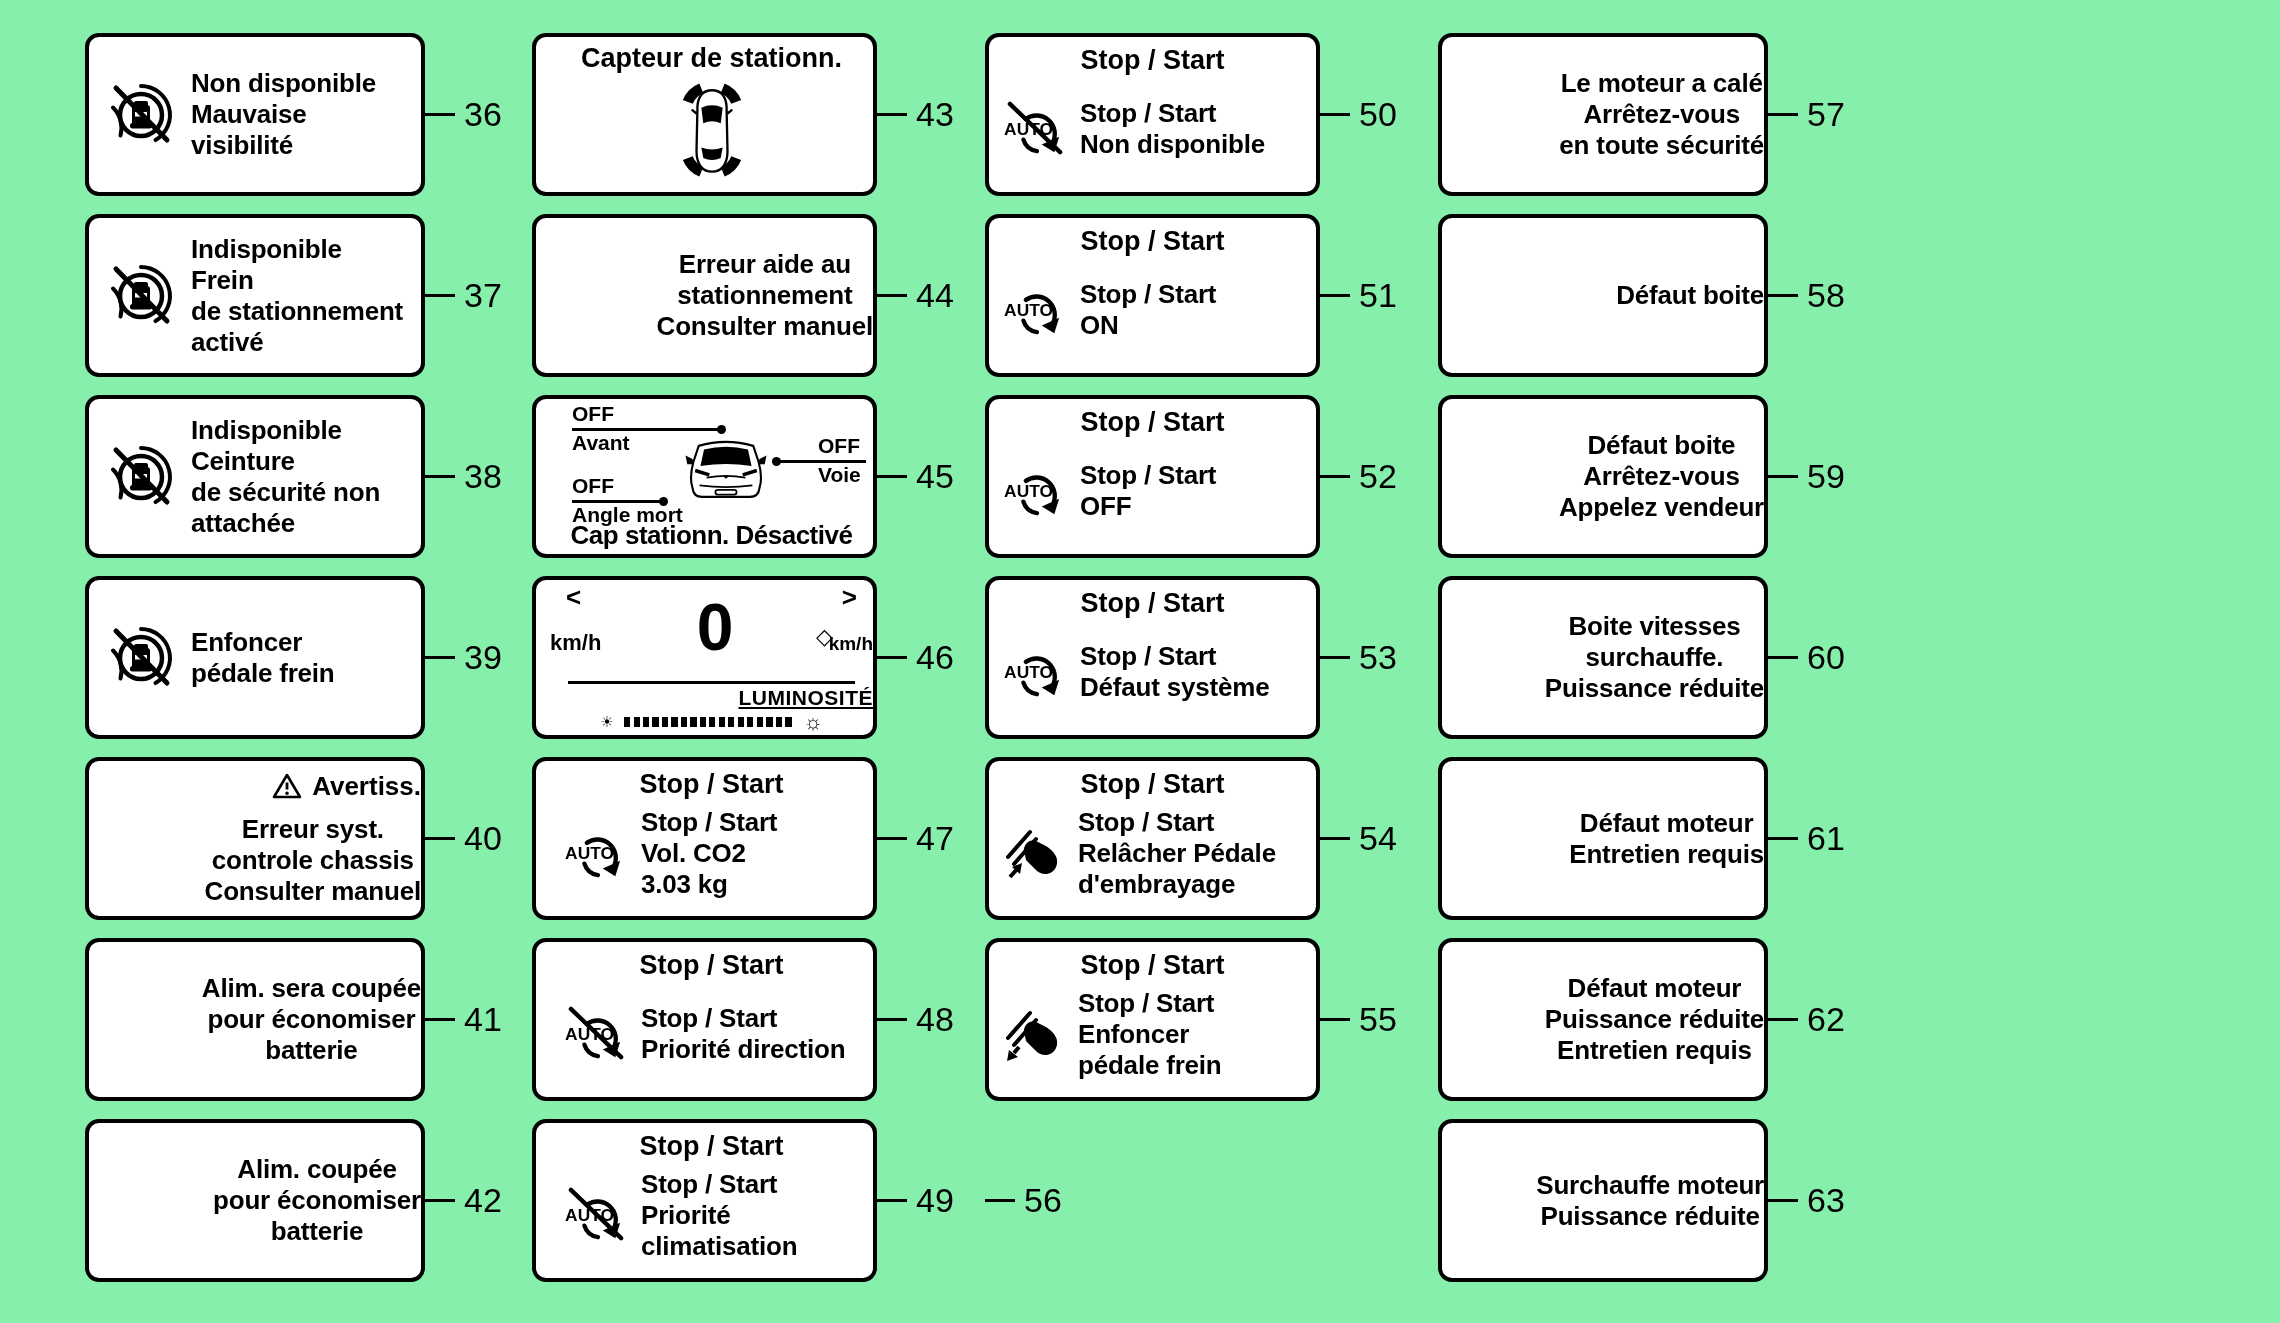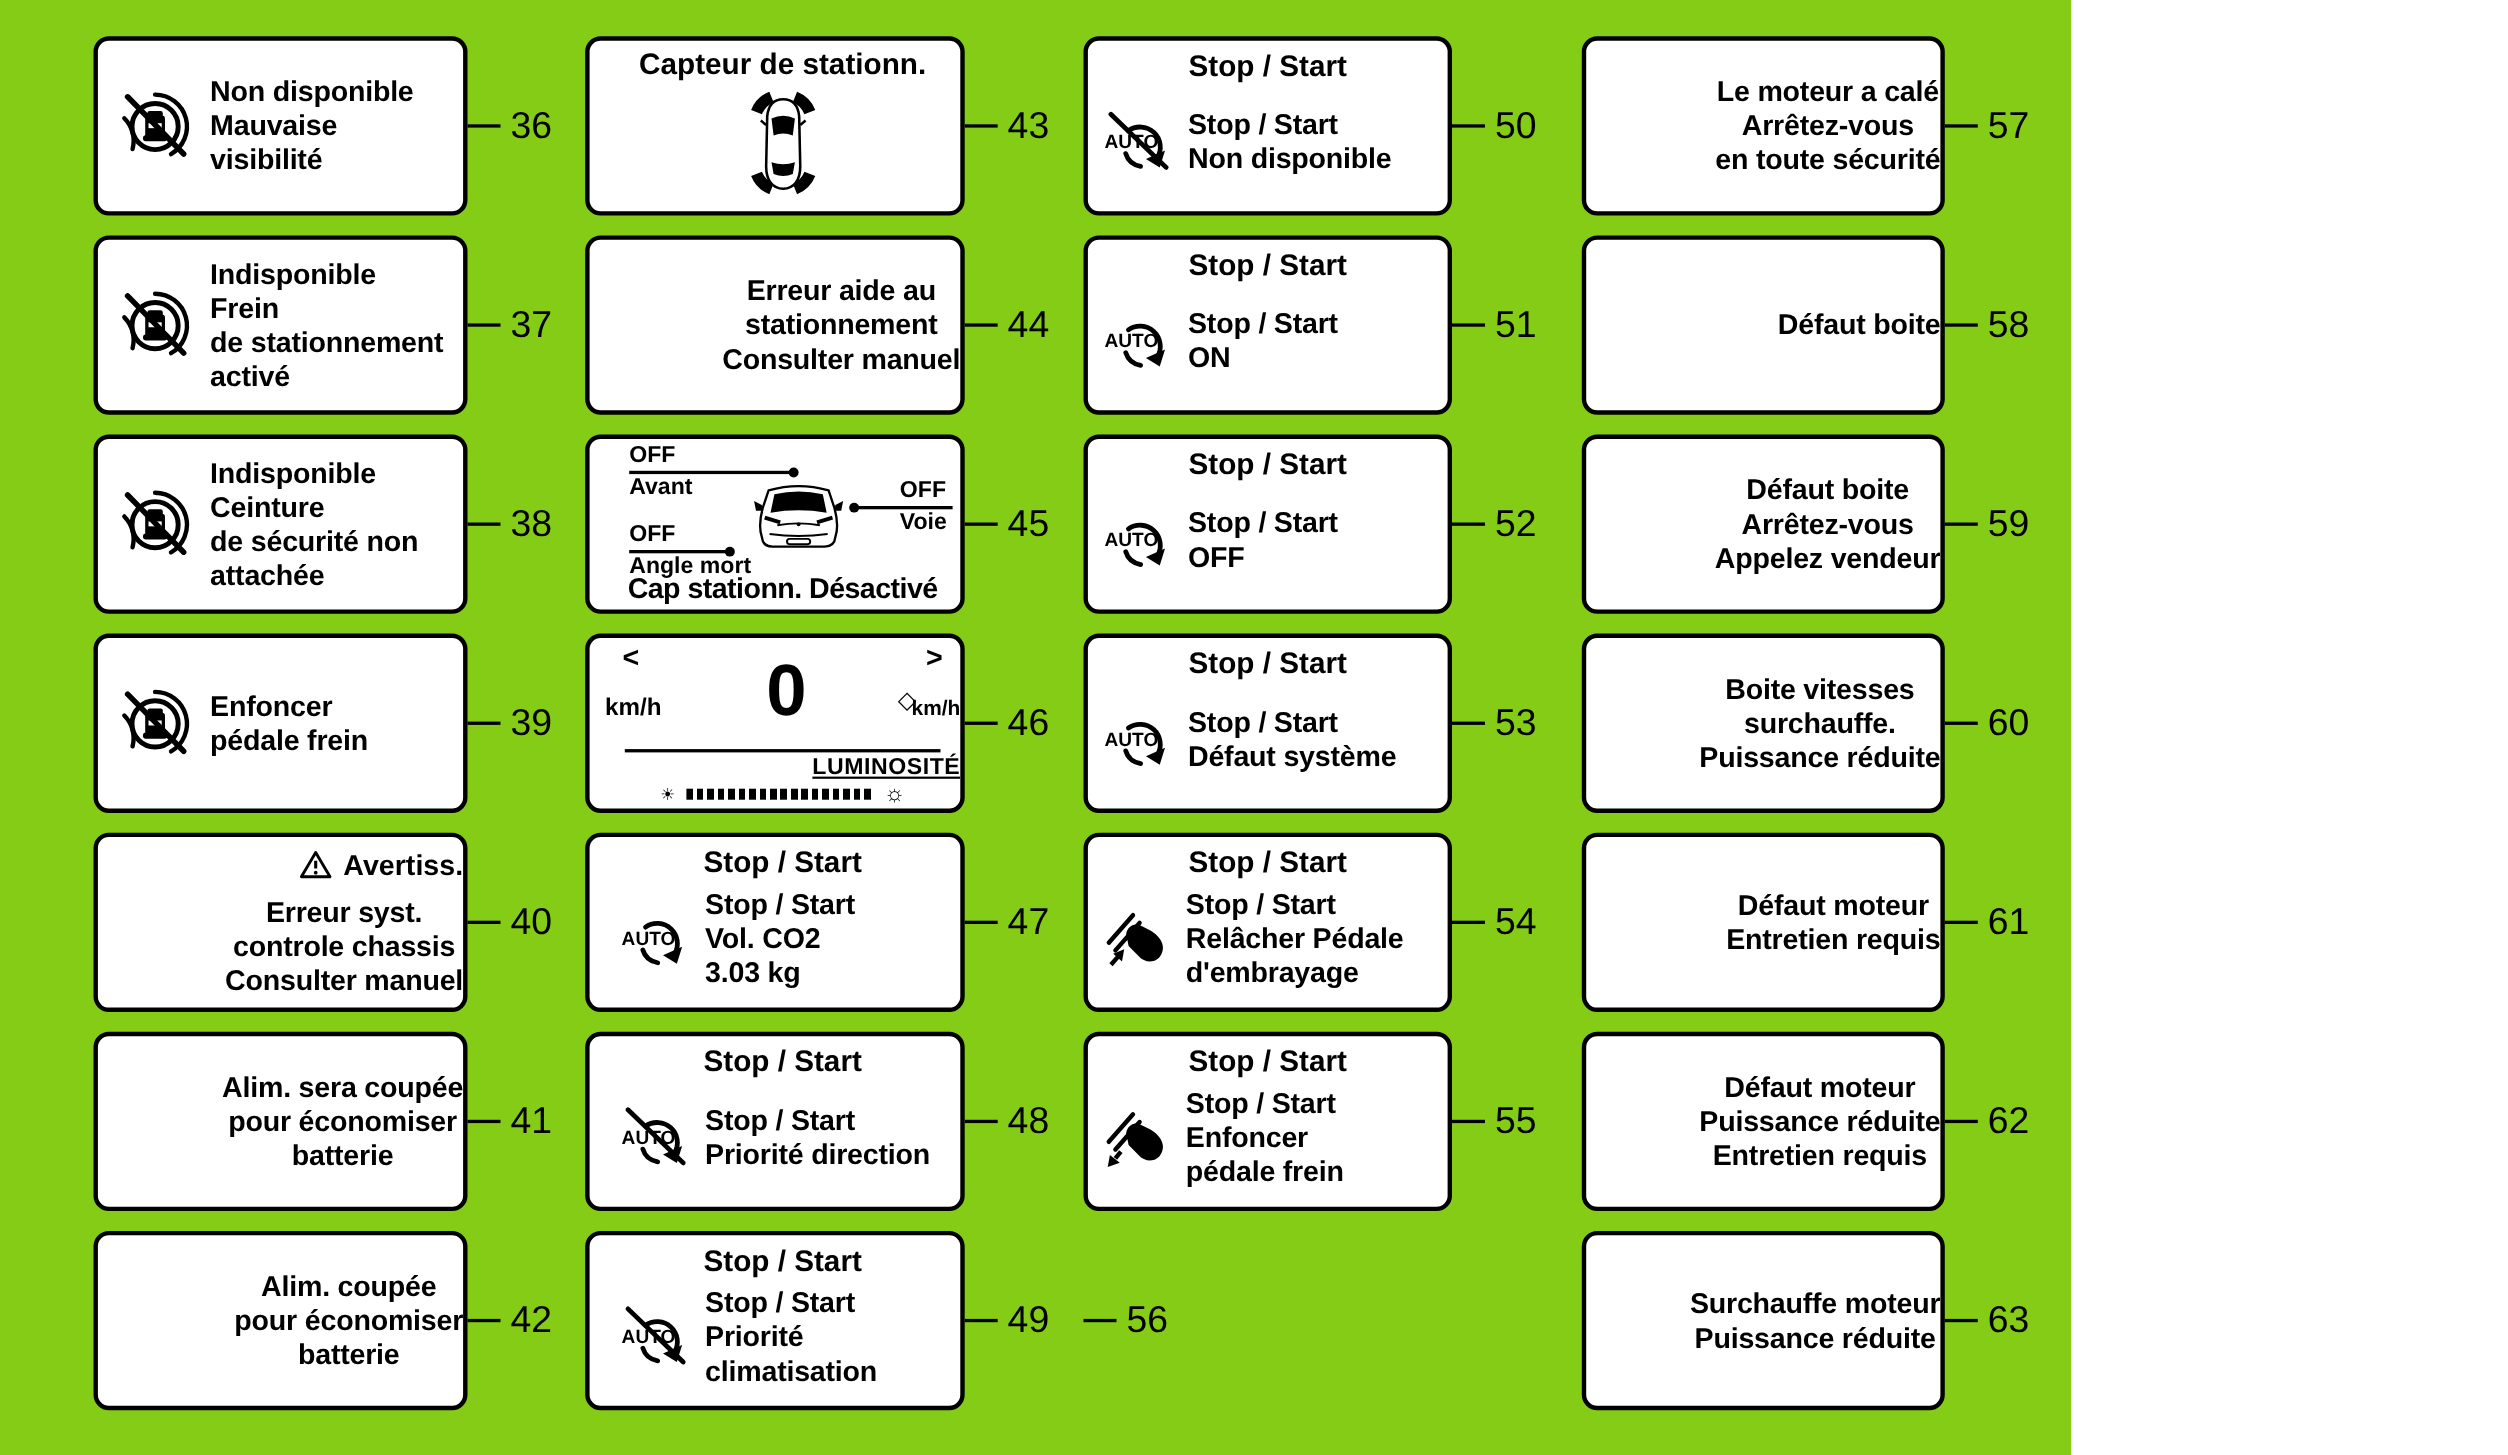--- a/index.html
+++ b/index.html
@@ -1,17 +1,17 @@
 <!DOCTYPE html>
 <html><head>
 <meta charset="utf-8">
 <style>
   html,body{margin:0;padding:0;background:#fff;}
   body{width:2280px;height:1323px;position:relative;font-family:"Liberation Sans","DejaVu Sans",sans-serif;color:#000;}
-  .board{position:absolute;left:0;top:0;width:1883px;height:1323px;background:#84cc16;overflow:hidden;}
+  .board{position:absolute;left:0;top:0;width:2280px;height:1323px;background:#86efac;overflow:hidden;}
   .grid{position:absolute;left:85px;top:33px;display:grid;grid-template-columns:447px 453px 453px 417px;grid-auto-rows:163px;row-gap:18px;}
   .cell{display:flex;align-items:center;height:163px;}
   .b{border:4px solid #000;border-radius:14px;background:#fff;box-sizing:border-box;height:163px;flex:none;overflow:hidden;}
   .w1{width:340px;} .w2{width:345px;padding-left:14px;} .w3{width:335px;} .w4{width:330px;}
   .tick{width:30px;height:3px;background:#000;flex:none;}
   .num{margin-left:9px;font-size:34px;font-weight:400;}
   .lines{font-weight:bold;font-size:26px;line-height:31px;letter-spacing:-0.2px;white-space:nowrap;}
   
   .icon-left{display:flex;align-items:center;padding:0 8px 0 16px;gap:14px;}
   

